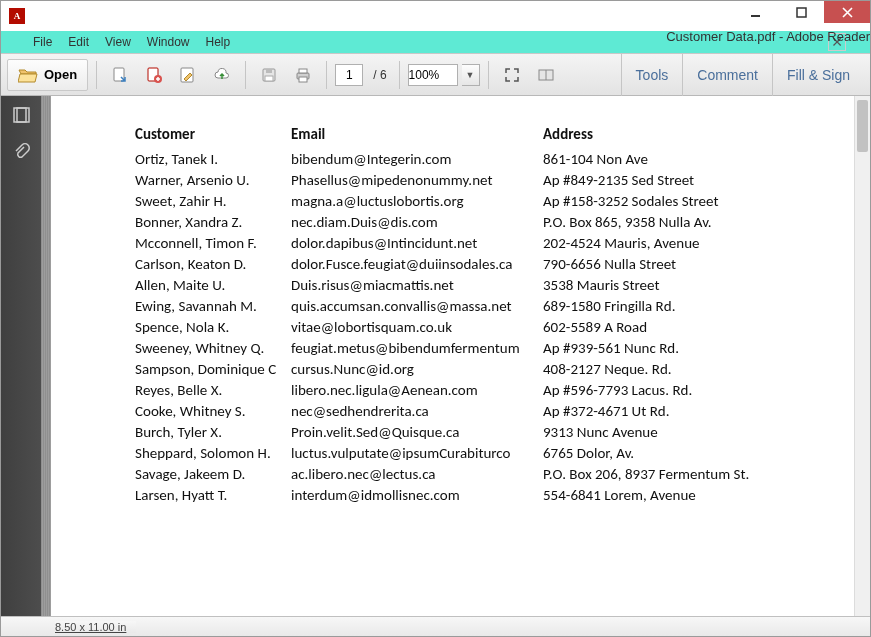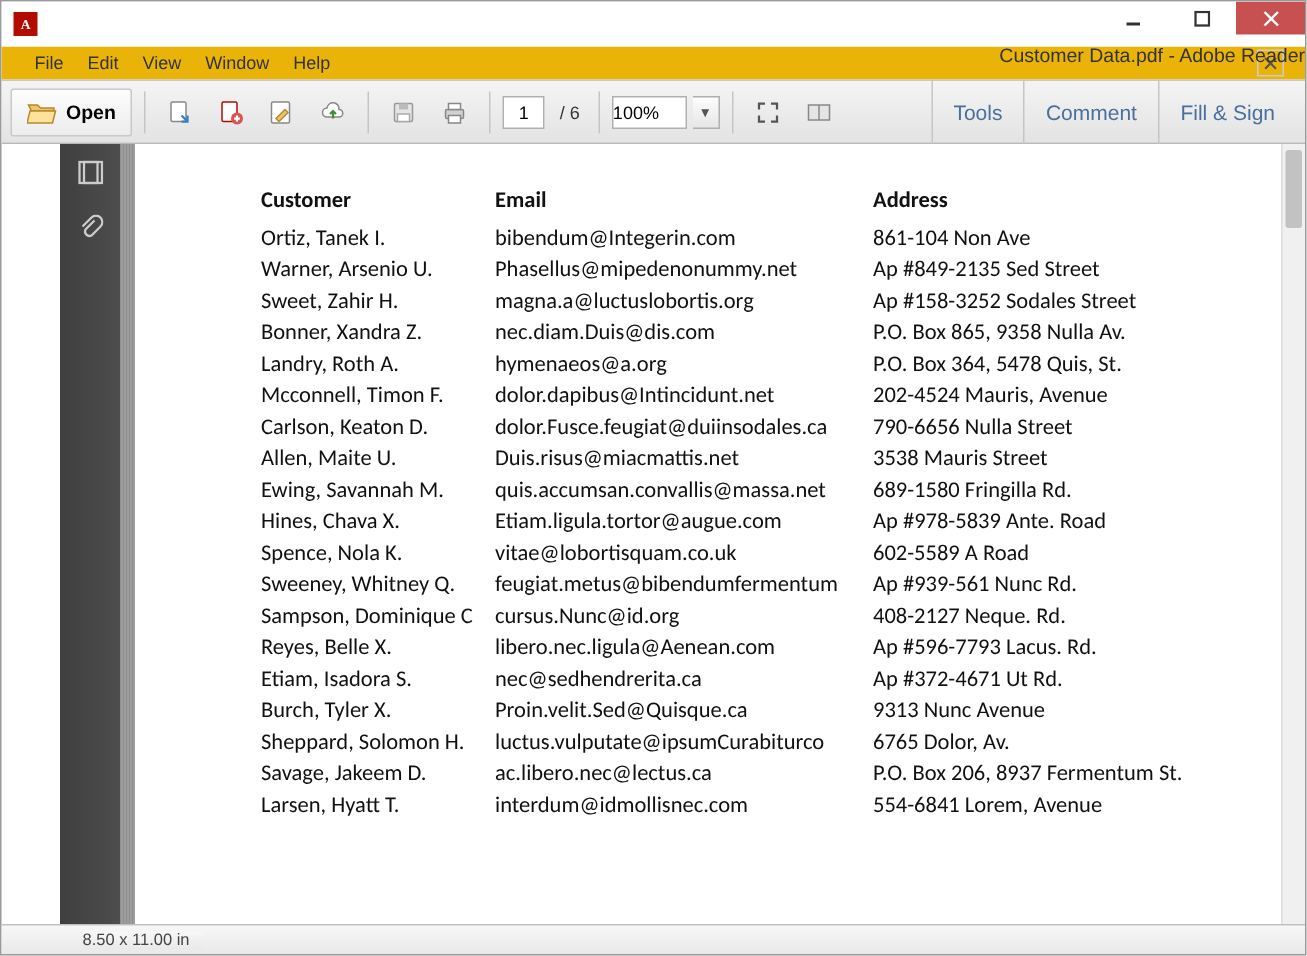--- a/index.html
+++ b/index.html
@@ -3,54 +3,54 @@
 <meta charset="utf-8">
 <style>
 * { margin: 0; padding: 0; box-sizing: border-box; }
 body { font-family: "Segoe UI", Tahoma, sans-serif; font-size: 12px; background: #fff; width: 871px; height: 637px; overflow: hidden; border: 1px solid #9a9a9a; }
 .titlebar { height: 30px; background: #fff; display: flex; align-items: center; position: relative; }
 .titlebar .app-icon { width: 16px; height: 16px; margin-left: 8px; background: #b30b00; display:inline-flex; align-items:center; justify-content:center; color:#fff; font-size:9px; font-weight:bold; font-family: Georgia, serif; }
 .titlebar .title { position:absolute; left:0; right:0; text-align:right; font-size:13px; color:#333; pointer-events:none;margin-top:40px;}
 .titlebar .winbtns { position:absolute; right:0; top:0; display:flex; }
 .titlebar .winbtn { width:46px; height:22px; display:flex; align-items:center; justify-content:center; font-size:12px; color:#333; }
 .titlebar .winbtn.close { background:#c75050; color:#fff; height: 22px;}
-.menubar { height:22px; background:#eab308; display:flex; align-items:center; padding:0 14px; font-size:12px; color:#333; }
+.menubar { height:22px; background:#5eead4; display:flex; align-items:center; padding:0 24px; font-size:12px; color:#333; }
 .menubar .menu-item { padding:2px 8px; }
 .menubar .spacer { flex:1; }
 .menubar .tab-close { width:18px; height:18px; display:flex; align-items:center;justify-content:center; font-size:14px; color:#555; border:1px solid #ccc; }
 .menubar-border { height:1px; background:#c8c8c8; }
 .toolbar { height:42px; background: linear-gradient(#f4f4f4,#e3e3e3); border-bottom:1px solid #b8b8b8; display:flex; align-items:center; padding:0 6px; gap:4px; }
 .tbtn { height:30px; min-width:30px; display:flex; align-items:center; justify-content:center; border:1px solid transparent; border-radius:2px; padding:0 4px; }
 .tbtn svg { width:18px; height:18px; }
 .open-btn { display:flex; align-items:center; gap:6px; padding:0 10px; height:32px; border:1px solid #c9c9c9; border-radius:2px; background:linear-gradient(#fdfdfd,#ececec); font-weight:bold; font-size:13px;}
 .sep { width:1px; height:28px; background:#c5c5c5; margin:0 4px; }
 .page-input { width:28px; height:22px; border:1px solid #b0b0b0; background:#fff; text-align:center; font-size:12px; }
 .page-total { padding:0 4px 0 6px; color:#333; font-size:12px;}
 .zoom-input { width:50px; height:22px; border:1px solid #b0b0b0; background:#fff; font-size:12px;}
 .zoom-dd { width:18px; height:22px; border:1px solid #b0b0b0; border-left:none; background:linear-gradient(#fdfdfd,#e6e6e6); display:flex;align-items:center;justify-content:center; font-size:9px; color:#555;}
 .panel-btns { margin-left:auto; display:flex; gap:0; height:42px; }
 .panel-btn { display:flex; align-items:center; padding:0 14px; font-size:14px; color:#4a6f9b; font-weight:400; border-left:1px solid #c5c5c5; }
-.content-area { display:flex; height:calc(637px - 30px - 22px - 1px - 42px - 20px - 2px);margin-left:39px; }
+.content-area { display:flex; height:calc(637px - 30px - 22px - 1px - 42px - 20px - 2px); }
 .nav-pane { width:40px; background: linear-gradient(to right,#3f3f3f,#4d4d4d); display:flex; flex-direction:column; align-items:center; padding-top:10px; gap:16px; }
 .nav-pane .nav-icon { color:#ccc; }
 .nav-pane .nav-icon svg { width:18px; height:18px; fill:#ccc; }
 .gutter { width:10px; background: repeating-linear-gradient(90deg,#8f8f8f,#8f8f8f 1px,#9d9d9d 1px,#9d9d9d 2px); }
 .doc-viewport { flex:1; background:#f1f1f1; position:relative; overflow:hidden;}
 .page { position:absolute; left:0; top:0; right:16px; bottom:0; background:#fff; overflow:hidden; }
 .scrollbar-v { position:absolute; right:0; top:0; width:16px; height:100%; background:#f0f0f0; border-left:1px solid #dcdcdc; }
 .scrollbar-v .thumb { position:absolute; left:2px; right:2px; top:4px; height:52px; background:#c2c2c2; border-radius:2px; }
 .pdf-content { padding: 26px 0 0 84px; }
 .pdf-table { border-collapse: collapse; font-family: Calibri, "Segoe UI", sans-serif; font-size: 15px; color:#111; line-height:1.4; table-layout: fixed; }
 .pdf-table th { text-align:left; font-weight:bold; padding:2px 0 4px 0; }
 .pdf-table td { padding:0; white-space: nowrap; overflow:hidden; vertical-align:top; }
 .col-cus { width:156px; }
 .col-email { width:252px; }
 .col-addr { width:260px; }
 .statusbar { height:20px; background:linear-gradient(#f7f7f7,#e9e9e9); border-top:1px solid #c0c0c0; display:flex; align-items:center; padding:0 44px 0 54px; font-size:11px; color:#444; position:relative;}
-.statusbar .dims { position:relative; z-index:2; background:linear-gradient(#f7f7f7,#e9e9e9); padding-right:10px;}
+.statusbar .dims { position:relative; z-index:2; background:linear-gradient(#f7f7f7,#e9e9e9); padding-right:10px;text-decoration:underline;}
 </style>
 </head>
 <body>
 
 <div class="titlebar">
   <span class="app-icon">A</span>
   <span class="title">Customer Data.pdf - Adobe Reader</span>
   <div class="winbtns">
     <div class="winbtn">
         <svg width="11" height="11" viewBox="0 0 11 11">
@@ -193,71 +193,61 @@
                 <td class="col-cus">Sweet, Zahir H.</td>
                 <td class="col-email">magna.a@luctuslobortis.org</td>
                 <td class="col-addr">Ap #158-3252 Sodales Street</td>
               </tr>
               <tr>
                 <td class="col-cus">Bonner, Xandra Z.</td>
                 <td class="col-email">nec.diam.Duis@dis.com</td>
                 <td class="col-addr">P.O. Box 865, 9358 Nulla Av.</td>
               </tr>
               <tr>
-                <td class="col-cus">Landry, Roth A.</td>
-                <td class="col-email">hymenaeos@a.org</td>
-                <td class="col-addr">P.O. Box 364, 5478 Quis, St.</td>
-              </tr>
-              <tr>
                 <td class="col-cus">Mcconnell, Timon F.</td>
                 <td class="col-email">dolor.dapibus@Intincidunt.net</td>
                 <td class="col-addr">202-4524 Mauris, Avenue</td>
               </tr>
               <tr>
                 <td class="col-cus">Carlson, Keaton D.</td>
                 <td class="col-email">dolor.Fusce.feugiat@duiinsodales.ca</td>
                 <td class="col-addr">790-6656 Nulla Street</td>
               </tr>
               <tr>
                 <td class="col-cus">Allen, Maite U.</td>
                 <td class="col-email">Duis.risus@miacmattis.net</td>
                 <td class="col-addr">3538 Mauris Street</td>
               </tr>
               <tr>
                 <td class="col-cus">Ewing, Savannah M.</td>
                 <td class="col-email">quis.accumsan.convallis@massa.net</td>
                 <td class="col-addr">689-1580 Fringilla Rd.</td>
               </tr>
               <tr>
-                <td class="col-cus">Hines, Chava X.</td>
-                <td class="col-email">Etiam.ligula.tortor@augue.com</td>
-                <td class="col-addr">Ap #978-5839 Ante. Road</td>
-              </tr>
-              <tr>
                 <td class="col-cus">Spence, Nola K.</td>
                 <td class="col-email">vitae@lobortisquam.co.uk</td>
                 <td class="col-addr">602-5589 A Road</td>
               </tr>
               <tr>
                 <td class="col-cus">Sweeney, Whitney Q.</td>
                 <td class="col-email">feugiat.metus@bibendumfermentum</td>
                 <td class="col-addr">Ap #939-561 Nunc Rd.</td>
               </tr>
               <tr>
                 <td class="col-cus">Sampson, Dominique C</td>
                 <td class="col-email">cursus.Nunc@id.org</td>
                 <td class="col-addr">408-2127 Neque. Rd.</td>
               </tr>
               <tr>
                 <td class="col-cus">Reyes, Belle X.</td>
                 <td class="col-email">libero.nec.ligula@Aenean.com</td>
                 <td class="col-addr">Ap #596-7793 Lacus. Rd.</td>
               </tr>
               <tr>
-                <td class="col-cus">Etiam, Isadora S.</td>
+                <td class="col-cus">Cooke, Whitney S.</td>
                 <td class="col-email">nec@sedhendrerita.ca</td>
                 <td class="col-addr">Ap #372-4671 Ut Rd.</td>
               </tr>
               <tr>
                 <td class="col-cus">Burch, Tyler X.</td>
                 <td class="col-email">Proin.velit.Sed@Quisque.ca</td>
                 <td class="col-addr">9313 Nunc Avenue</td>
               </tr>
               <tr>
                 <td class="col-cus">Sheppard, Solomon H.</td>

